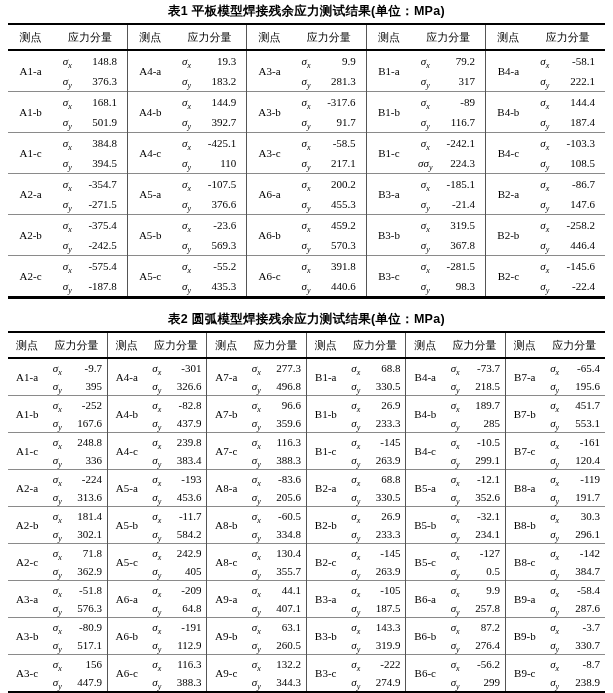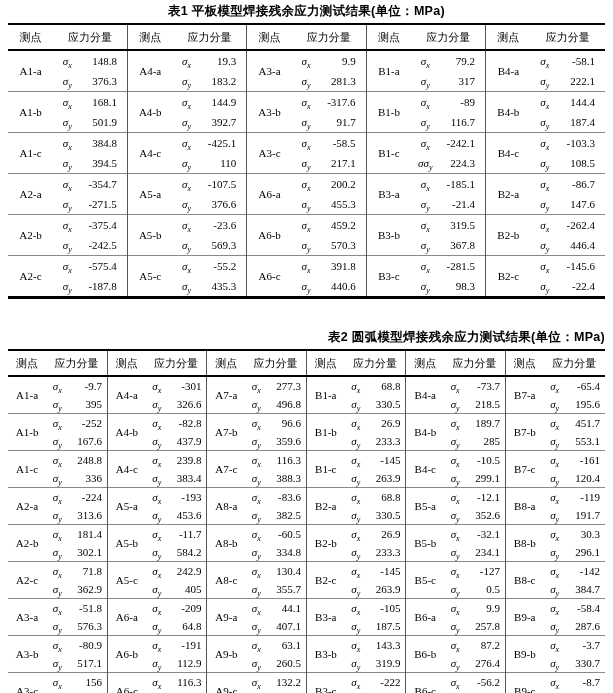--- a/index.html
+++ b/index.html
@@ -6,21 +6,21 @@
   .page{
     width:613px;height:693px;background:#ffffff;color:#000;
     font-family:"Liberation Serif","DejaVu Serif",serif;
     overflow:hidden;box-sizing:border-box;padding:2px 8px 0 8px;
   }
   .tbl-title{
     text-align:center;font-size:12.5px;font-weight:bold;line-height:16px;
     font-family:"Liberation Sans","DejaVu Sans",sans-serif;
     margin:1px 0 4px 0;letter-spacing:0.3px;
   }
-  .title-gap{margin-top:30px;text-align:right;}
+  .title-gap{margin-top:12px;}
   table{
     width:100%;border-collapse:collapse;table-layout:fixed;
     border-top:2px solid #000;border-bottom:3px solid #000;
   }
   thead th{
     border-bottom:2px solid #000;font-weight:normal;
     font-size:11px;height:24px;padding:0;text-align:center;
   }
   td{padding:0;font-size:11px;vertical-align:middle;line-height:1;}
   .t1 td{height:20px;}
@@ -196,21 +196,21 @@
           <td class="sig-cell rsep"><span>σ</span><sub>x</sub></td>
           <td class="val rsep">-23.6</td>
           <td class="point gsep rsep" rowspan="2">A6-b</td>
           <td class="sig-cell rsep"><span>σ</span><sub>x</sub></td>
           <td class="val rsep">459.2</td>
           <td class="point gsep rsep" rowspan="2">B3-b</td>
           <td class="sig-cell rsep"><span>σ</span><sub>x</sub></td>
           <td class="val rsep">319.5</td>
           <td class="point gsep rsep" rowspan="2">B2-b</td>
           <td class="sig-cell rsep"><span>σ</span><sub>x</sub></td>
-          <td class="val rsep">-262.4</td>
+          <td class="val rsep">-258.2</td>
         </tr>
         <tr>
           <td class="sig-cell"><span>σ</span><sub>y</sub></td>
           <td class="val">-242.5</td>
           <td class="sig-cell"><span>σ</span><sub>y</sub></td>
           <td class="val">569.3</td>
           <td class="sig-cell"><span>σ</span><sub>y</sub></td>
           <td class="val">570.3</td>
           <td class="sig-cell"><span>σ</span><sub>y</sub></td>
           <td class="val">367.8</td>
@@ -409,21 +409,21 @@
           <td class="point gsep rsep" rowspan="2">B8-a</td>
           <td class="sig-cell rsep"><span>σ</span><sub>x</sub></td>
           <td class="val rsep">-119</td>
         </tr>
         <tr>
           <td class="sig-cell"><span>σ</span><sub>y</sub></td>
           <td class="val">313.6</td>
           <td class="sig-cell"><span>σ</span><sub>y</sub></td>
           <td class="val">453.6</td>
           <td class="sig-cell"><span>σ</span><sub>y</sub></td>
-          <td class="val">382.5</td>
+          <td class="val">205.6</td>
           <td class="sig-cell"><span>σ</span><sub>y</sub></td>
           <td class="val">330.5</td>
           <td class="sig-cell"><span>σ</span><sub>y</sub></td>
           <td class="val">352.6</td>
           <td class="sig-cell"><span>σ</span><sub>y</sub></td>
           <td class="val">191.7</td>
         </tr>
         <tr>
           <td class="point rsep" rowspan="2">A2-b</td>
           <td class="sig-cell rsep"><span>σ</span><sub>x</sub></td>

